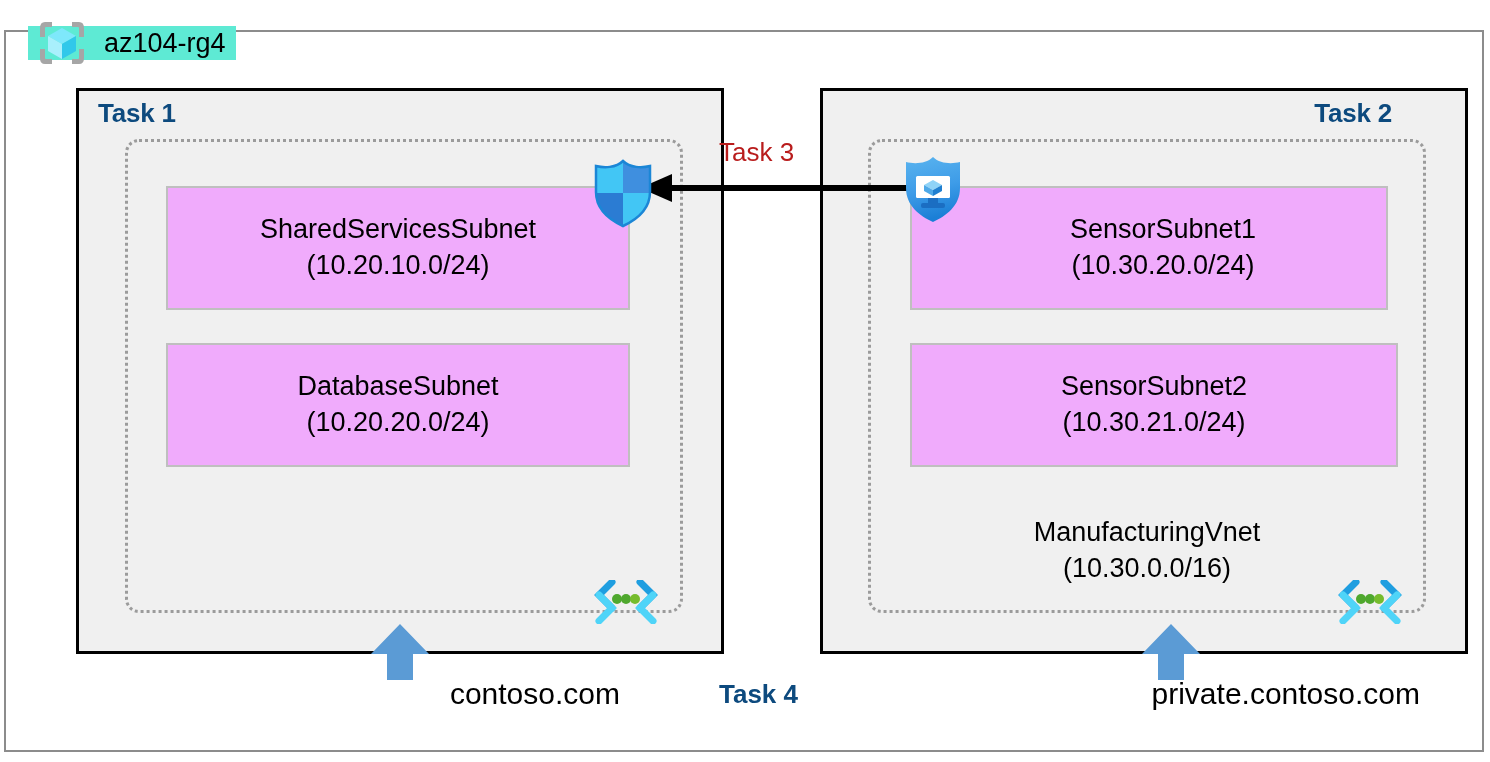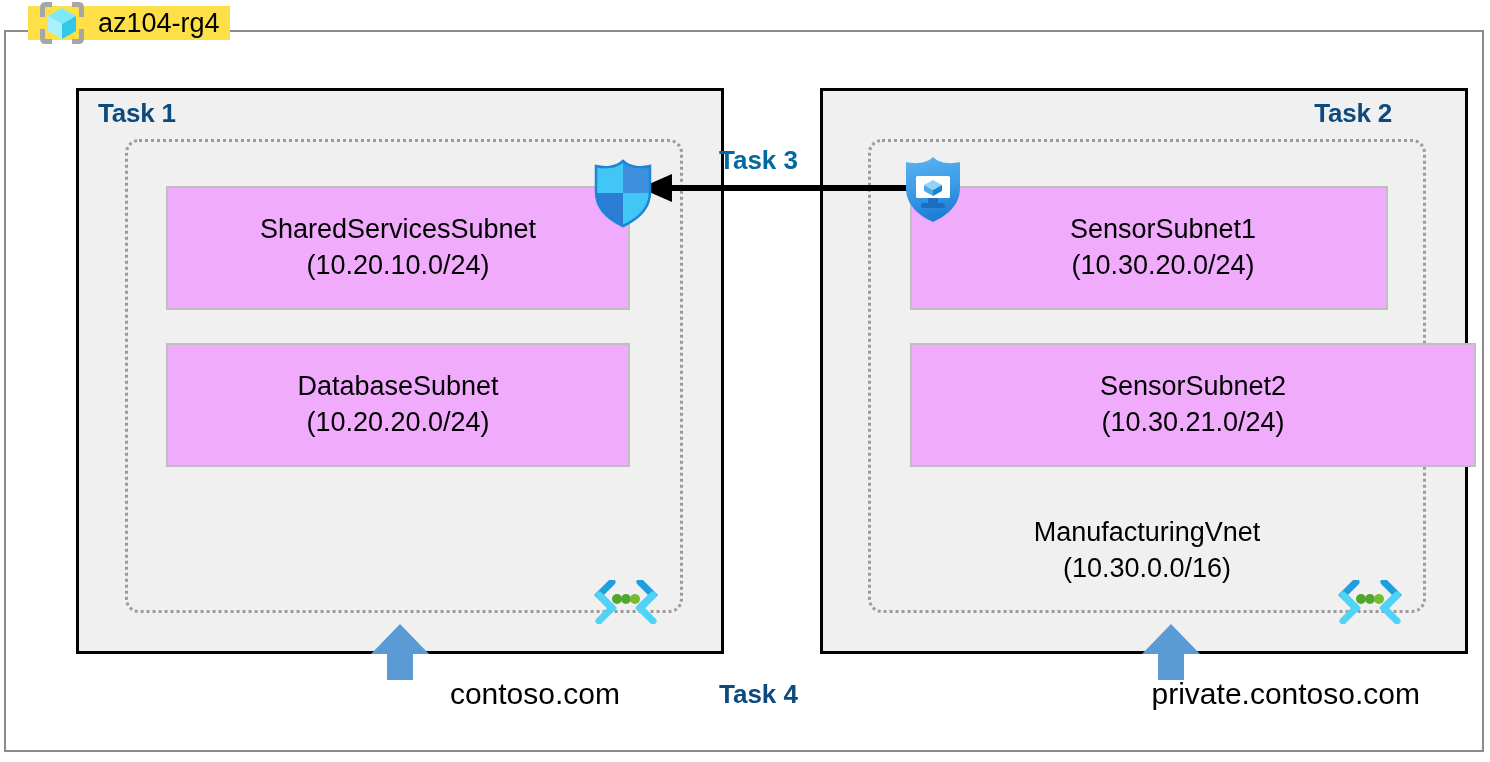--- a/index.html
+++ b/index.html
@@ -27,27 +27,27 @@
     top: 30px;
     width: 1480px;
     height: 722px;
     border: 2px solid #8c8c8c;
     box-sizing: border-box;
   }
   
   .rg-label-gap {
     position: absolute;
     left: 28px;
-    top: 6px;
+    top: 26px;
     height: 34px;
-    background: #fde047;
+    background: #5eead4;
     z-index: 3;
     display: flex;
     align-items: center;
-    gap: 10px;
+    gap: 16px;
     padding: 0 10px 0 8px;
   }
   .rg-title {
     font-size: 27px;
     color: #000000;
     white-space: nowrap;
     line-height: 1;
   }
 
   
@@ -113,21 +113,21 @@
     align-items: center;
     justify-content: center;
     font-size: 27px;
     line-height: 1.32;
     color: #000000;
     white-space: nowrap;
   }
   #subnet-shared   { left: 166px; top: 186px; width: 464px; height: 124px; }
   #subnet-database { left: 166px; top: 343px; width: 464px; height: 124px; }
   #subnet-sensor1  { left: 910px; top: 186px; width: 478px; height: 124px; padding-left: 28px; }
-  #subnet-sensor2  { left: 910px; top: 343px; width: 566px; height: 124px; }
+  #subnet-sensor2  { left: 910px; top: 343px; width: 488px; height: 124px; }
 
   
   .vnet-glyph {
     position: absolute;
     width: 68px;
     height: 44px;
   }
   #vnet-glyph-left  { left: 592px; top: 580px; }
   #vnet-glyph-right { left: 1336px; top: 580px; }
 
@@ -146,24 +146,24 @@
     position: absolute;
     left: 640px;
     top: 170px;
     width: 280px;
     height: 36px;
     z-index: 2;
   }
   #task3-tag {
     position: absolute;
     left: 719px;
-    top: 145px;
+    top: 137px;
     font-size: 26px;
-    font-weight: bold;
-    color: #0369a1;
+    font-weight: normal;
+    color: #b91c1c;
     white-space: nowrap;
     z-index: 5;
   }
   #task4-tag {
     position: absolute;
     left: 719px;
     top: 679px;
     font-size: 26px;
     font-weight: bold;
     color: #0d4a7e;

